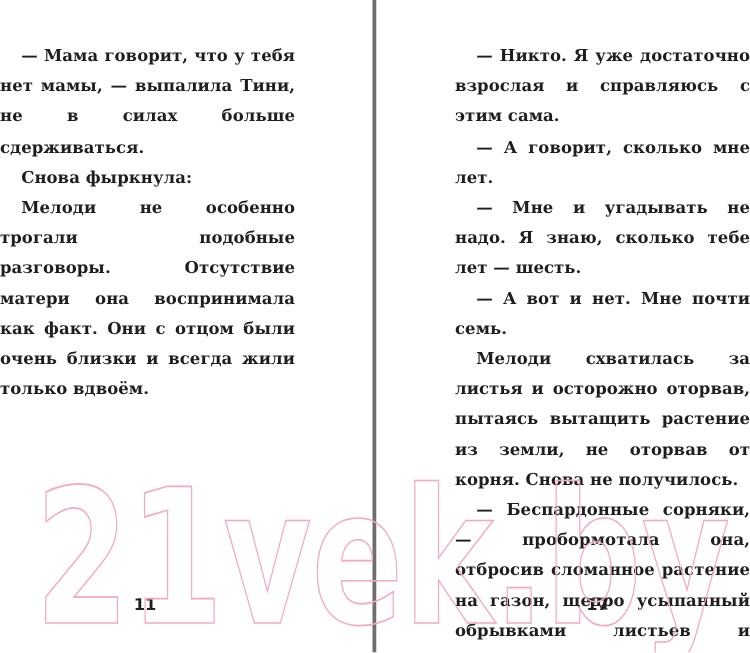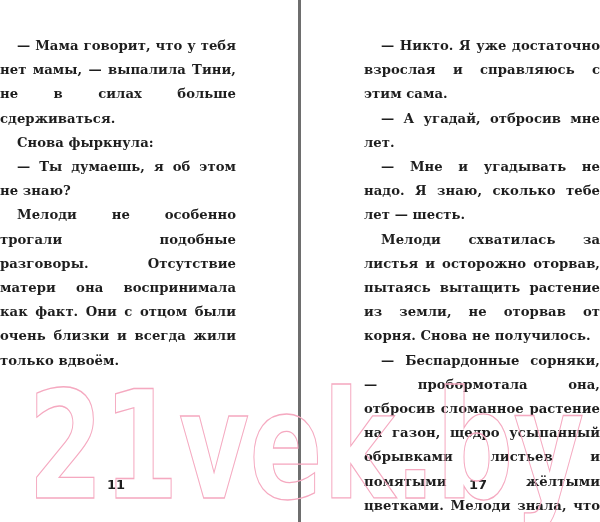--- a/index.html
+++ b/index.html
@@ -100,34 +100,34 @@
   </style>
 </head>
 <body>
 
 <div class="spread">
 
   <div class="page page-left">
     <div class="text-block">
       <p class="para">— Мама говорит, что у тебя нет мамы, — выпалила Тини, не в силах боль­ше сдерживаться.</p>
       <p class="para">Снова фыркнула:</p>
-      <p class="para">— Ты думаешь, я об этом не знаю?</p>
       <p class="para">Мелоди не особенно трогали подоб­ные разговоры. Отсутствие матери она воспринимала как факт. Они с отцом были очень близки и всегда жили толь­ко вдвоём.</p>
 
     </div>
     <div class="folio">11</div>
   </div>
 
   <div class="gutter"></div>
 
   <div class="page page-right">
     <div class="text-block">
       <p class="para">— Никто. Я уже достаточно взрослая и справляюсь с этим сама.</p>
-      <p class="para">— А угадай, отбросив мне лет.</p>
+      <p class="para">— А говорит, сколько мне лет.</p>
       <p class="para">— Мне и угадывать не надо. Я знаю, сколько тебе лет — шесть.</p>
+      <p class="para">— А вот и нет. Мне почти семь.</p>
       <p class="para">Мелоди схватилась за листья и осто­рожно оторвав, пытаясь вытащить расте­ние из земли, не оторвав от корня. Снова не получилось.</p>
       <p class="para">— Беспардонные сорняки, — пробормо­тала она, отбросив сломанное растение на газон, щедро усыпанный обрывками ли­стьев и помятыми жёлтыми цветками. Ме­лоди знала, что большинство десятилетних детей не употребляют слова вроде «беспар­донный», но её отец преподавал литературу в старших классах. И не её вина, что у неё не по годам богатый словарный запас.</p>
 
     </div>
     <div class="folio">17</div>
   </div>
 
   <svg class="watermark" viewBox="0 0 560 142" preserveAspectRatio="none">
     <text x="0" y="118" font-size="150" textLength="556" lengthAdjust="spacingAndGlyphs">21vek.by</text>
   </svg>

